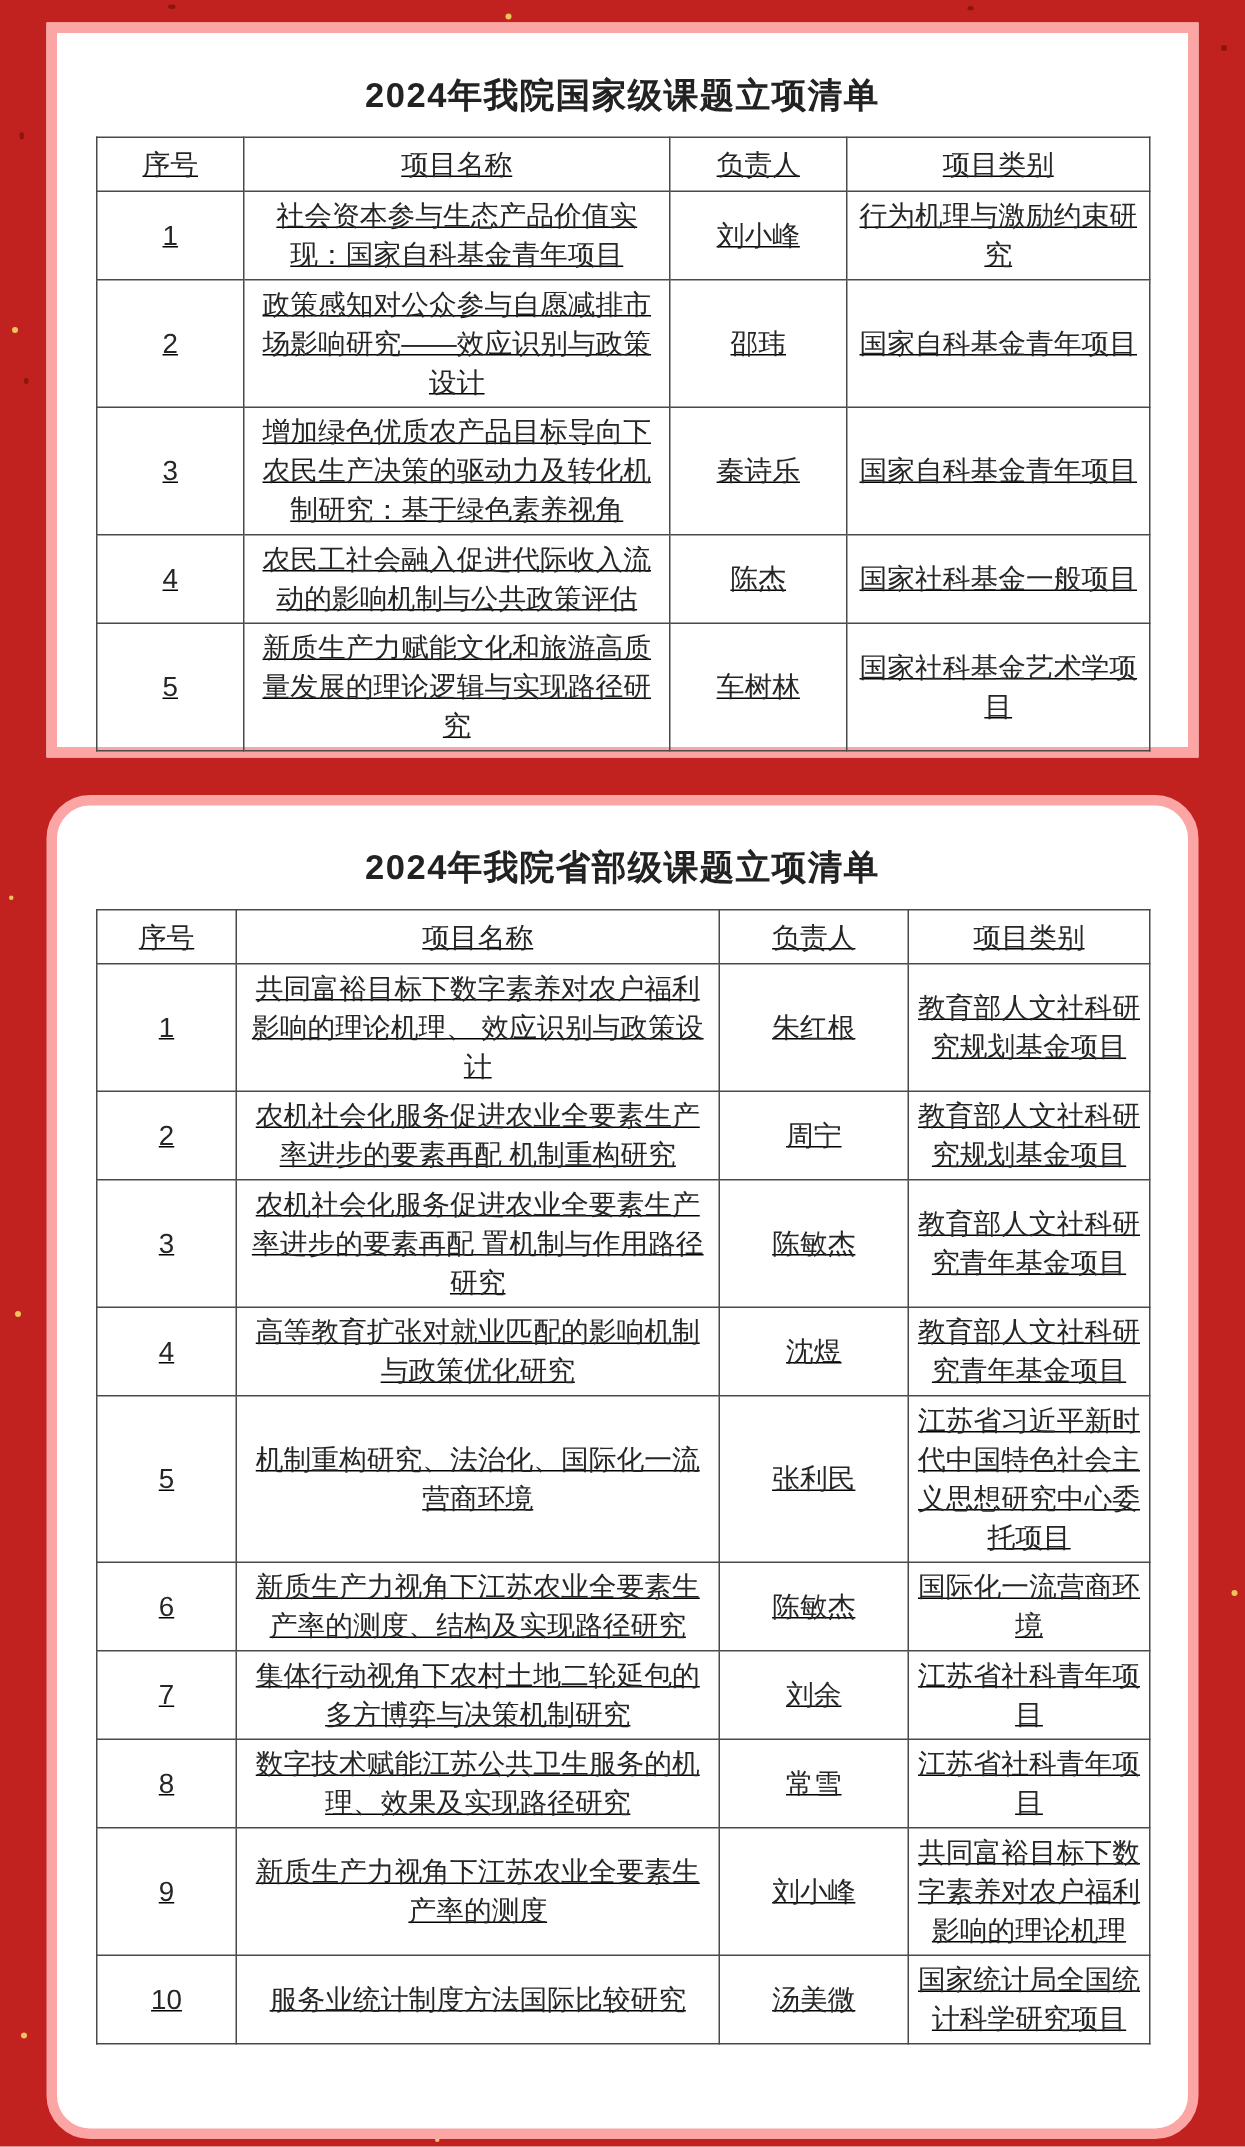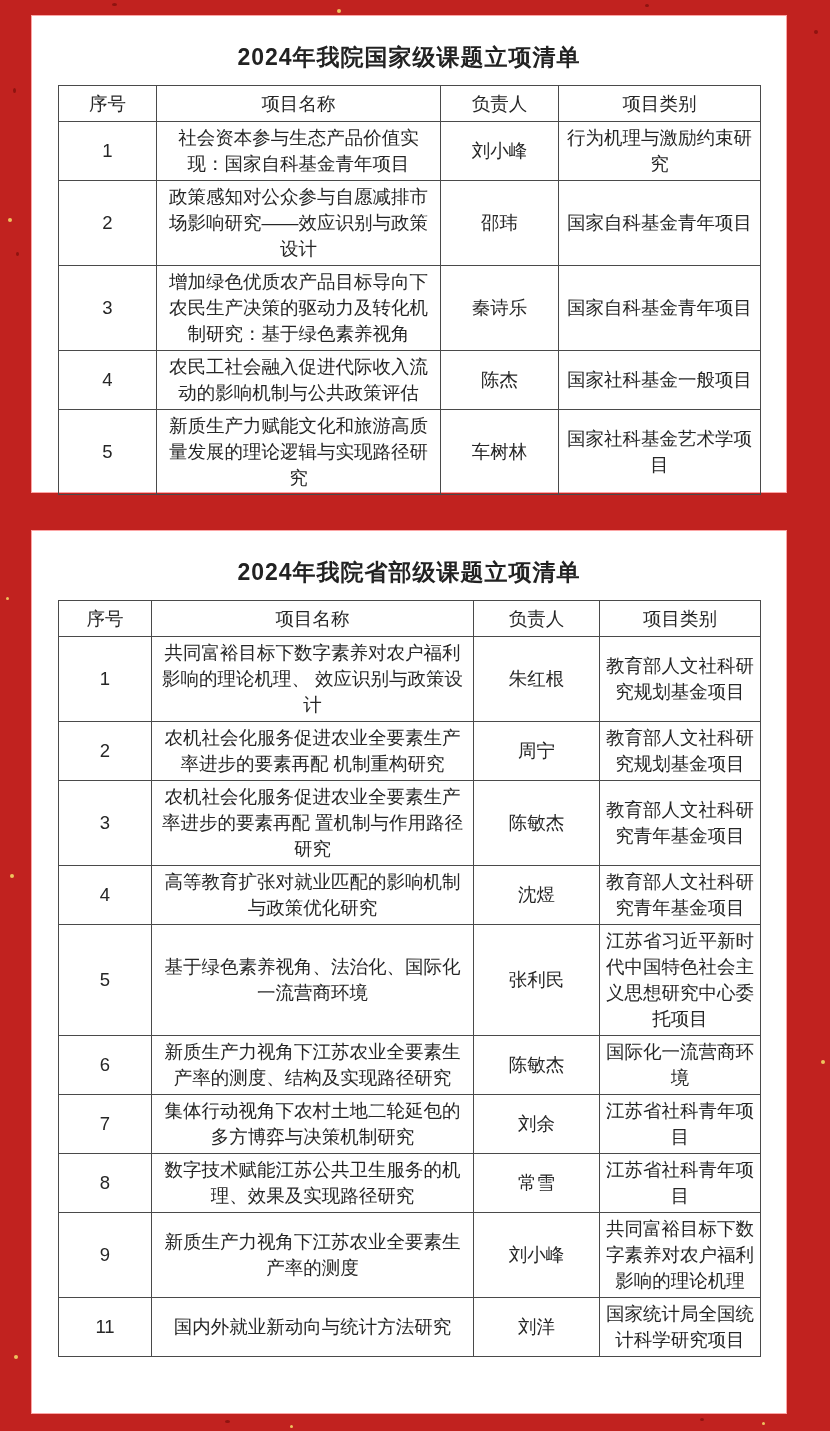--- a/index.html
+++ b/index.html
@@ -23,38 +23,39 @@
       radial-gradient(circle at 94% 78%, rgba(140,15,15,.15) 0 2px, transparent 3px);
     pointer-events: none;
   }
 
   .card {
     position: absolute;
     left: 31px;
     width: 702px;
     padding: 0 26px;
     background: #ffffff;
-    border: 1px solid #fca5a5;
+    border: 7px solid #fca5a5;
   }
   .card-national   { top: 15px;  height: 476px; }
-  .card-provincial { top: 530px; height: 882px; }
+  .card-provincial { top: 530px; height: 882px; border-radius: 29px; }
 
   .table-title {
     margin: 26px 0 12px 0;
     text-align: center;
     font-size: 23px;
     font-weight: 700;
     letter-spacing: 1px;
     color: #222222;
   }
 
   table.project-table {
     width: 702px;
     border-collapse: collapse;
     table-layout: fixed;
+    text-decoration: underline;
   }
   .project-table th, .project-table td {
     border: 1.5px solid #4a4a4a;
     text-align: center;
     vertical-align: middle;
     font-weight: 400;
     font-size: 18.5px;
     line-height: 26px;
     color: #262626;
     padding: 3px 4px;
@@ -186,21 +187,21 @@
           <td>教育部人文社科研究青年基金项目</td>
         </tr>
         <tr>
           <td>4</td>
           <td>高等教育扩张对就业匹配的影响机制与政策优化研究</td>
           <td>沈煜</td>
           <td>教育部人文社科研究青年基金项目</td>
         </tr>
         <tr>
           <td>5</td>
-          <td>基于绿色素养视角、法治化、国际化一流营商环境</td>
+          <td>机制重构研究、法治化、国际化一流营商环境</td>
           <td>张利民</td>
           <td>江苏省习近平新时代中国特色社会主义思想研究中心委托项目</td>
         </tr>
         <tr>
           <td>6</td>
           <td>新质生产力视角下江苏农业全要素生产率的测度、结构及实现路径研究</td>
           <td>陈敏杰</td>
           <td>国际化一流营商环境</td>
         </tr>
         <tr>
@@ -215,20 +216,20 @@
           <td>常雪</td>
           <td>江苏省社科青年项目</td>
         </tr>
         <tr>
           <td>9</td>
           <td>新质生产力视角下江苏农业全要素生产率的测度</td>
           <td>刘小峰</td>
           <td>共同富裕目标下数字素养对农户福利影响的理论机理</td>
         </tr>
         <tr>
-          <td>11</td>
-          <td>国内外就业新动向与统计方法研究</td>
-          <td>刘洋</td>
+          <td>10</td>
+          <td>服务业统计制度方法国际比较研究</td>
+          <td>汤美微</td>
           <td>国家统计局全国统计科学研究项目</td>
         </tr>
       </tbody>
   </table>
 </section>
 
 </body></html>

